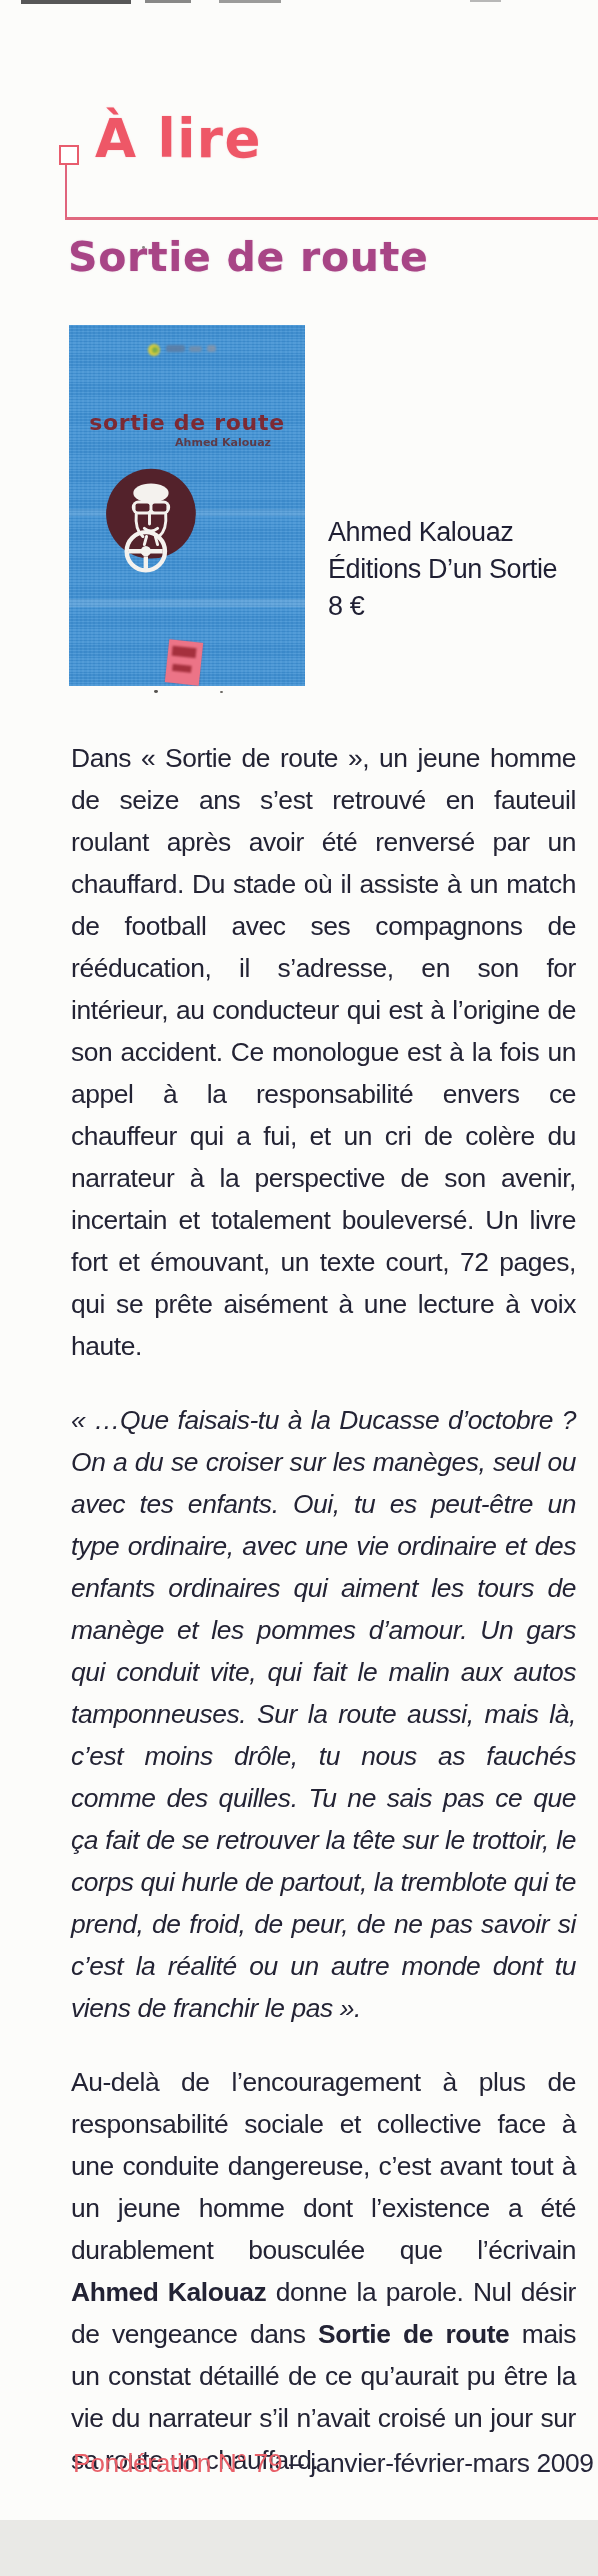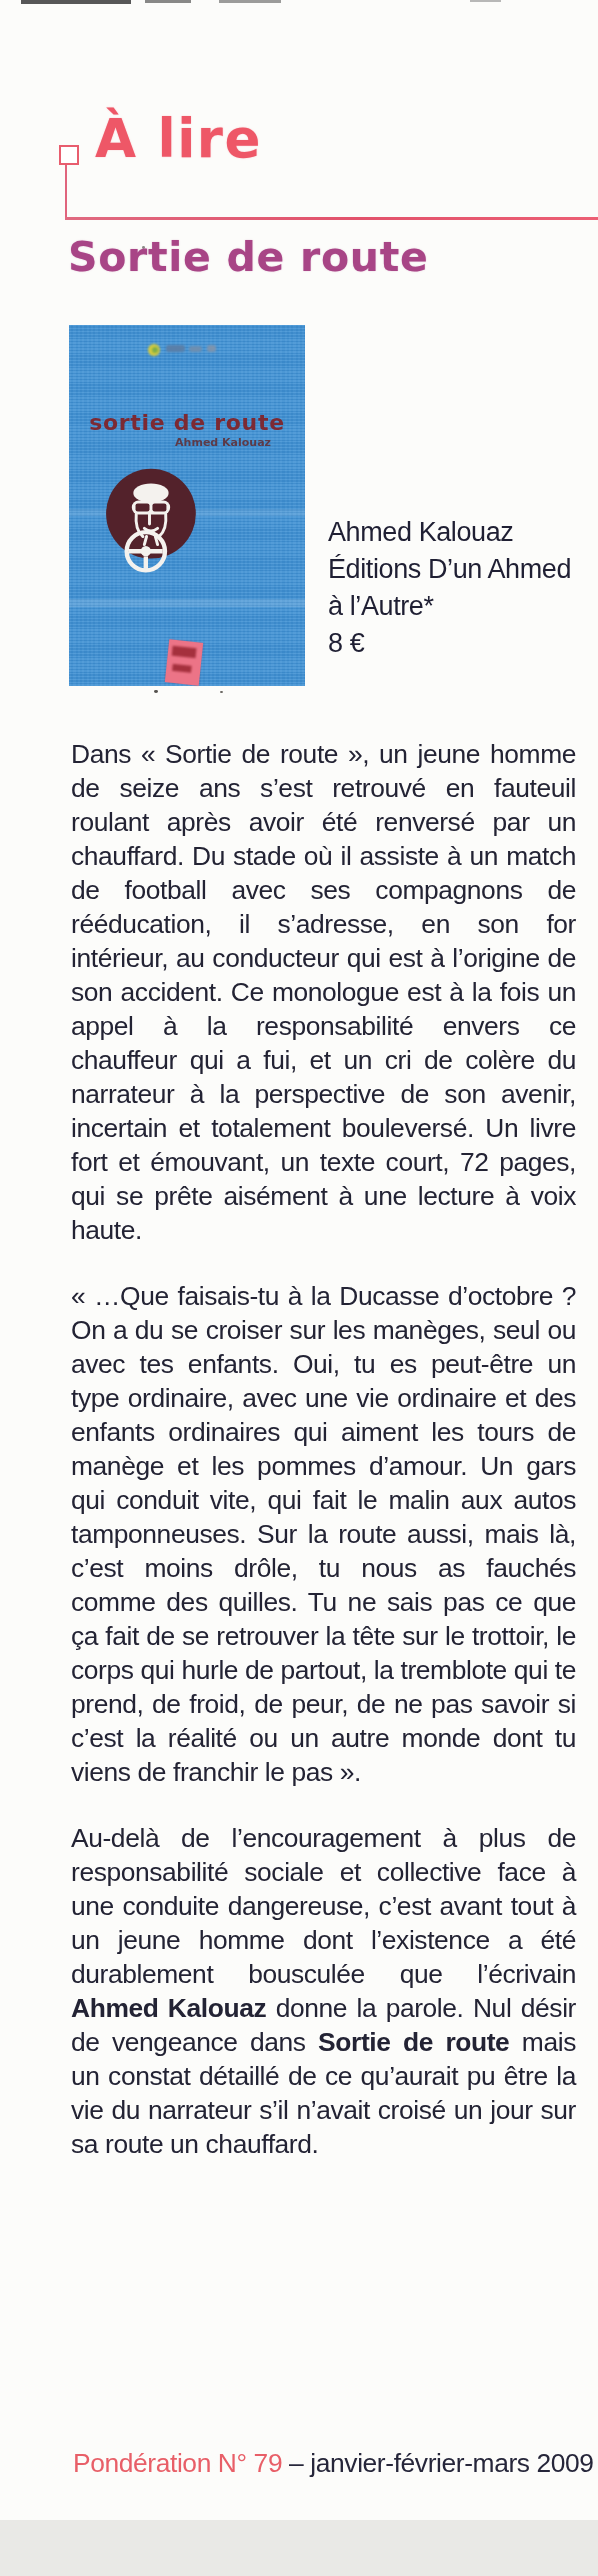--- a/index.html
+++ b/index.html
@@ -111,27 +111,27 @@
     width:264px;
     font-size:27px;line-height:37px;
     letter-spacing:-0.4px;
     color:#1f1f33;
   }
 
   
   .body-col{
     position:absolute;left:71px;top:737px;
     width:505px;
-    font-size:26.4px;line-height:34px;
+    font-size:26.4px;line-height:42px;
     letter-spacing:-0.4px;
     text-align:justify;
     color:#232334;
   }
   .body-col p{margin:0 0 32px 0;}
-  .quote, .footnote{}
+  .quote, .footnote{font-style:italic;}
 
   
   .footer{
     position:absolute;left:73px;top:2449px;
     font-size:26.4px;line-height:1.1;
     letter-spacing:-0.4px;
     white-space:nowrap;
   }
   .footer .mag{color:#e85f68;}
   .footer .date{color:#26263a;}
@@ -181,22 +181,21 @@
       <line x1="65" y1="124" x2="65" y2="141" stroke="#f4f2ee" stroke-width="6"></line>
     </svg>
     <div class="sticker">
       <i style="left:4.4px;top:5.9px;width:23.5px;height:10.3px;"></i>
       <i style="left:5.9px;top:23.5px;width:19px;height:7.3px;"></i>
     </div>
   </div>
 
   <div class="book-info">
     <div>Ahmed Kalouaz</div>
-    <div>Éditions D’un Ahmed</div>
-    <div>à l’Autre*</div>
+    <div>Éditions D’un Sortie</div>
     <div>8 €</div>
   </div>
 
   <div class="body-col">
     <p>Dans « Sortie de route », un jeune homme de seize ans s’est retrouvé en fauteuil roulant après avoir été renversé par un chauffard. Du stade où il assiste à un match de football avec ses compagnons de rééducation, il s’adresse, en son for intérieur, au conducteur qui est à l’origine de son accident. Ce monologue est à la fois un appel à la responsabilité envers ce chauffeur qui a fui, et un cri de colère du narrateur à la perspective de son avenir, incertain et totalement bouleversé. Un livre fort et émouvant, un texte court, 72 pages, qui se prête aisément à une lecture à voix haute.</p>
     <p class="quote">« …Que faisais-tu à la Ducasse d’octobre ? On a du se croiser sur les manèges, seul ou avec tes enfants. Oui, tu es peut-être un type ordinaire, avec une vie ordinaire et des enfants ordinaires qui aiment les tours de manège et les pommes d’amour. Un gars qui conduit vite, qui fait le malin aux autos tamponneuses. Sur la route aussi, mais là, c’est moins drôle, tu nous as fauchés comme des quilles. Tu ne sais pas ce que ça fait de se retrouver la tête sur le trottoir, le corps qui hurle de partout, la tremblote qui te prend, de froid, de peur, de ne pas savoir si c’est la réalité ou un autre monde dont tu viens de franchir le pas ».</p>
     <p><span>Au-delà de l’encouragement à plus de responsabilité sociale et collective face à une conduite dangereuse, c’est avant tout à un jeune homme dont l’existence a été durablement bousculée que l’écrivain </span><b>Ahmed Kalouaz</b><span> donne la parole. Nul désir de vengeance dans </span><b>Sortie de route</b><span> mais un constat détaillé de ce qu’aurait pu être la vie du narrateur s’il n’avait croisé un jour sur sa route un chauffard.</span></p>
   </div>
 
   <div class="footer">

